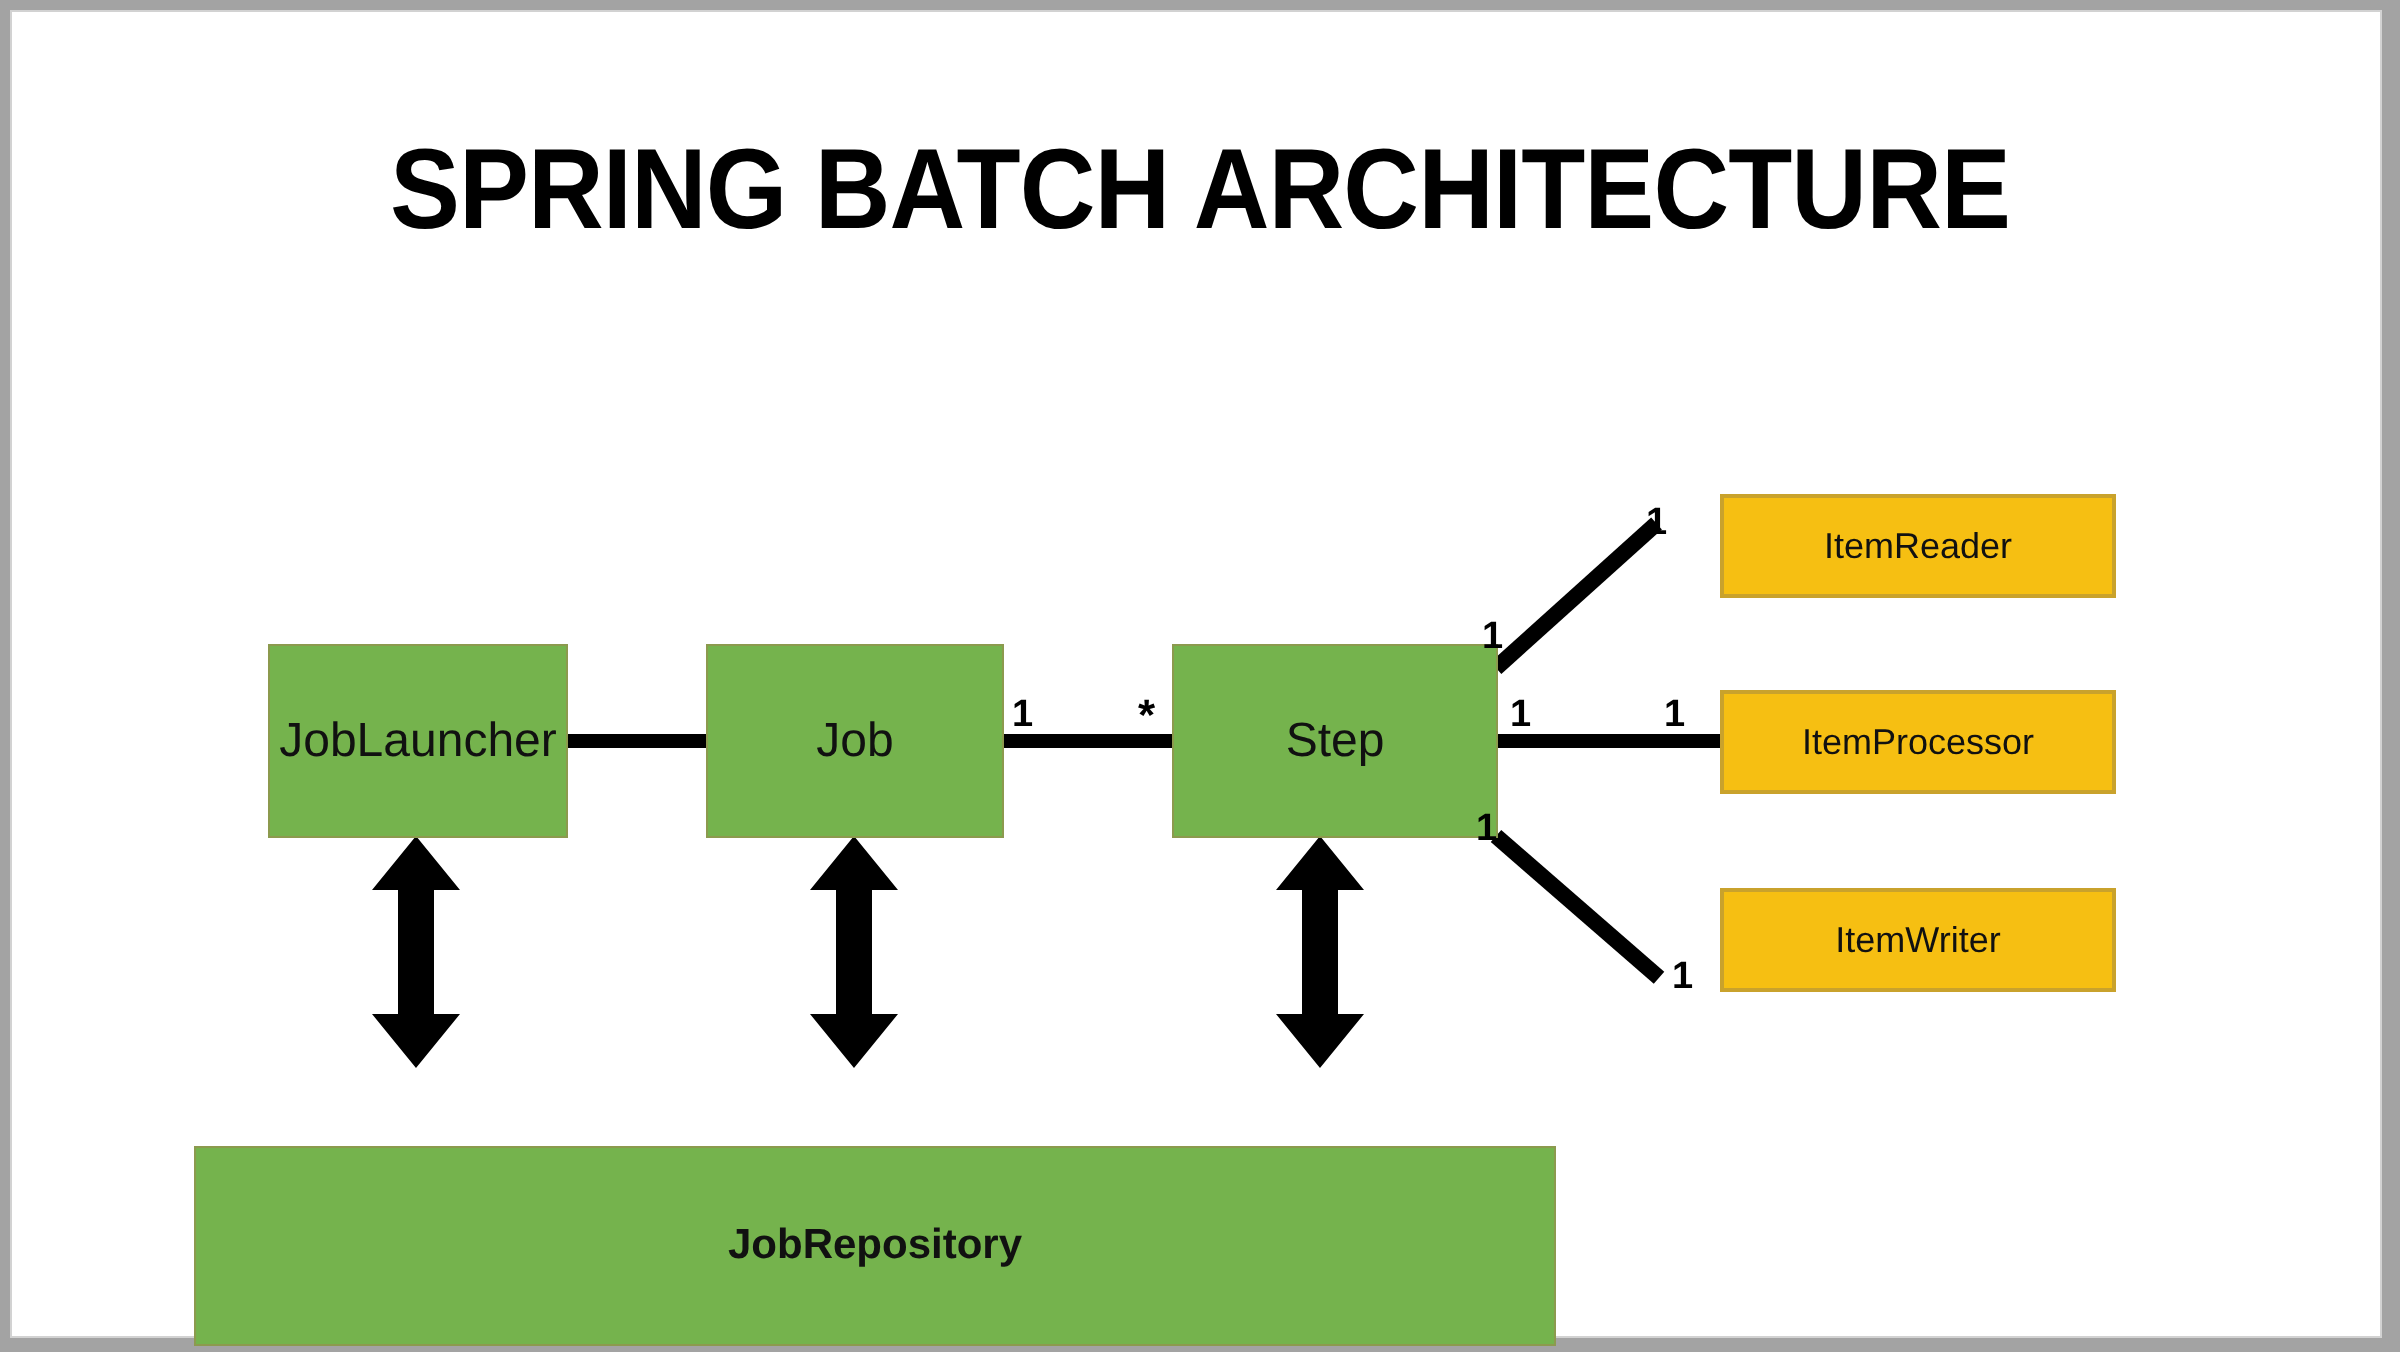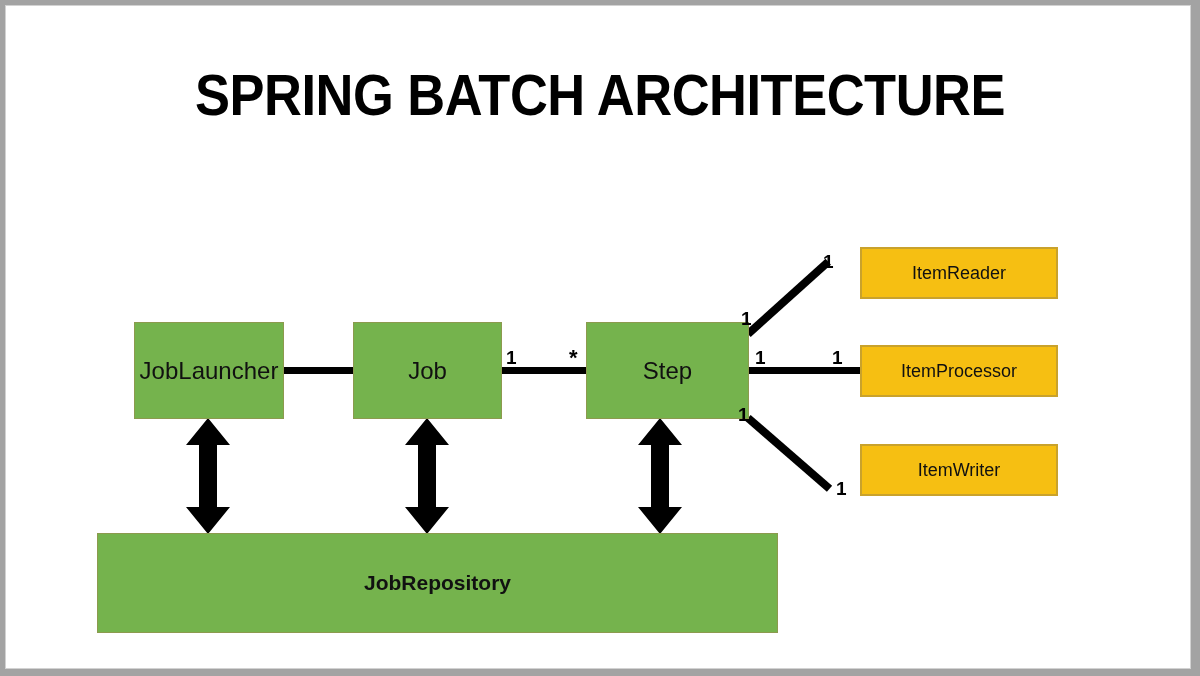--- a/index.html
+++ b/index.html
@@ -53,20 +53,21 @@
     background: #75b34d;
     border: 1px solid #8c9a4e;
     font-size: 24px;
     font-weight: normal;
   }
   .node-green-wide {
     background: #75b34d;
     border: 1px solid #8c9a4e;
     font-size: 21px;
     font-weight: bold;
+    margin-top: 40px;
   }
   .node-amber {
     background: #f6bf12;
     border: 2px solid #c9a22c;
     font-size: 18px;
     font-weight: normal;
   }
   .edge {
     position: absolute;
     background: #000000;

